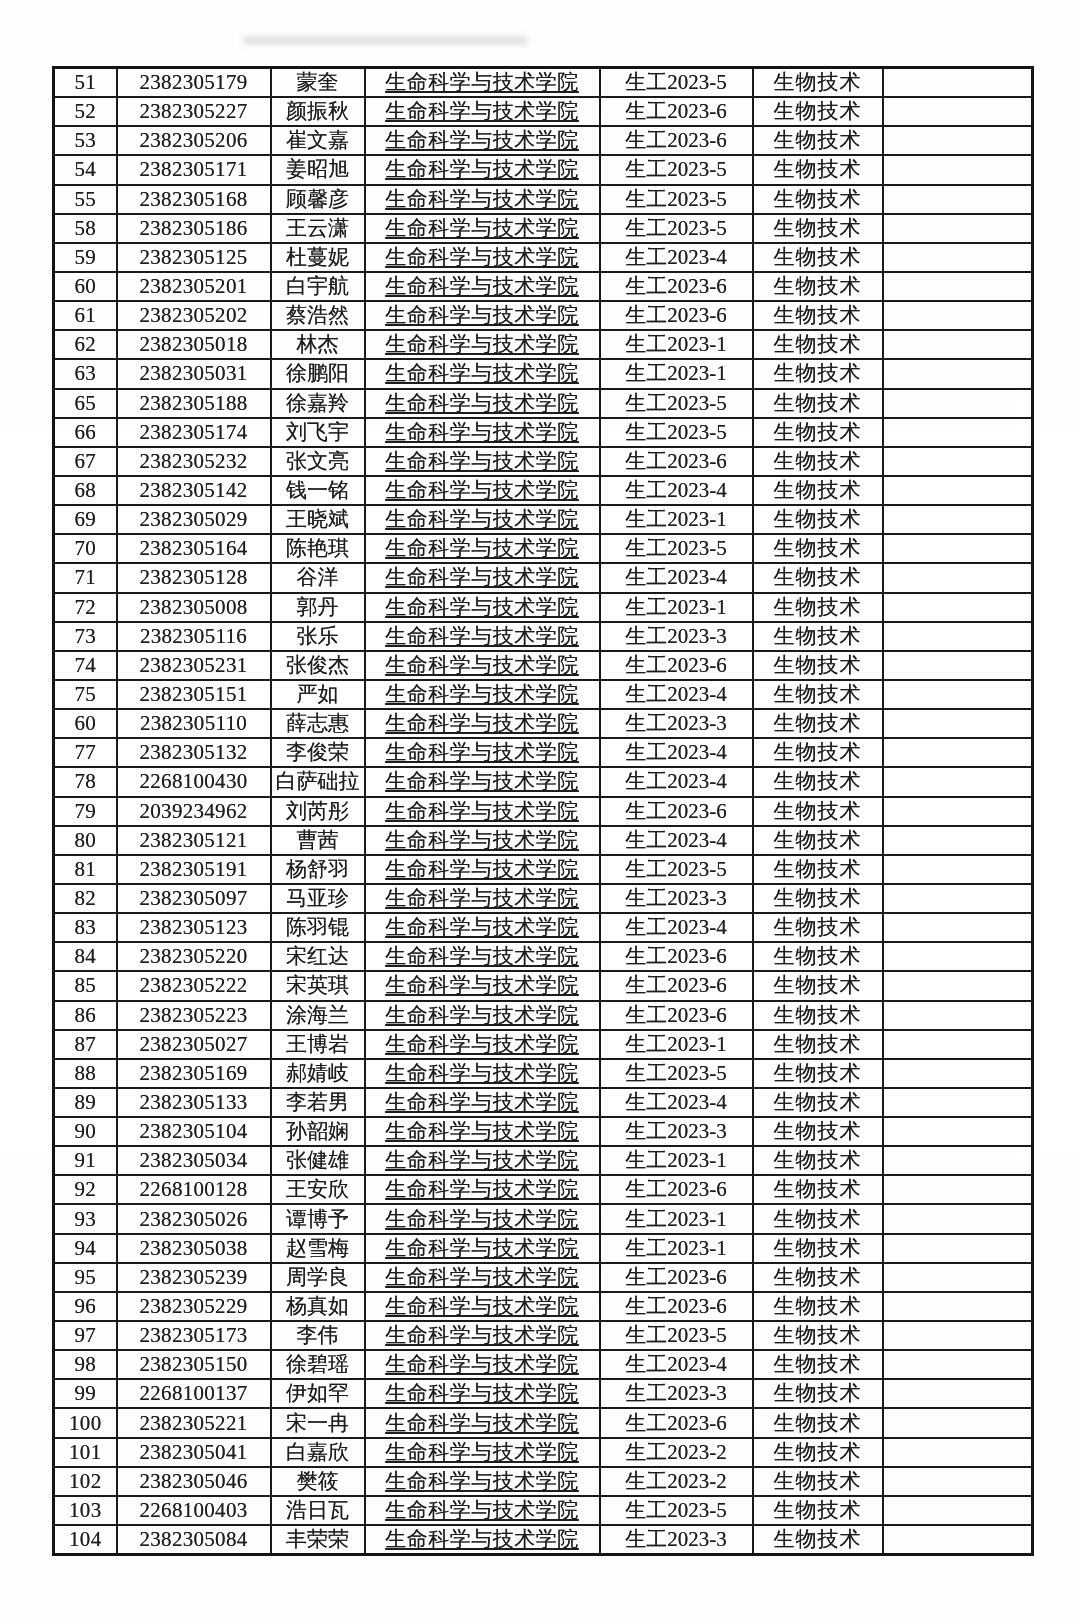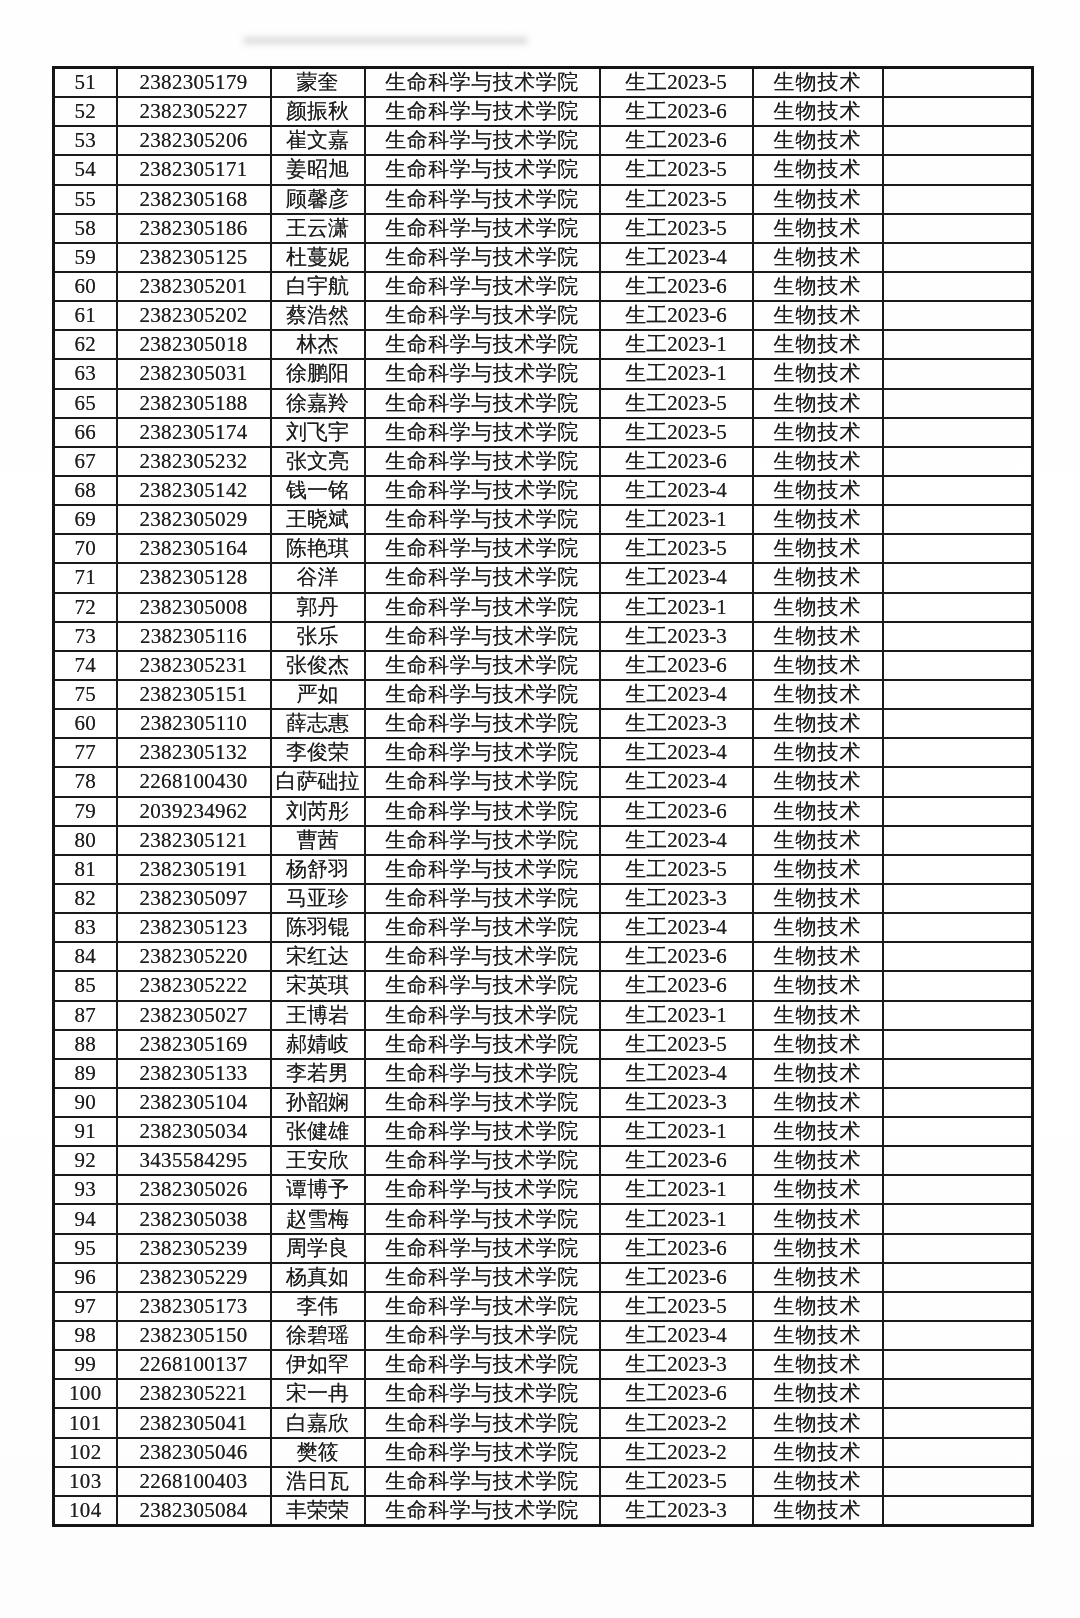--- a/index.html
+++ b/index.html
@@ -38,21 +38,21 @@
     color:#1e1e1e;
     white-space:nowrap;
     overflow:visible;
     height:27.15px;
     line-height:25px;
     font-size:21px;
     text-shadow:0 0 .6px rgba(20,20,20,.75);
   }
   td.c-seq,td.c-id{font-size:22px;letter-spacing:.3px;}
   td.c-name{font-size:21px;}
-  td.c-college{font-size:21px;letter-spacing:.5px;}
+  td.c-college{font-size:21px;letter-spacing:.5px;text-decoration:underline;}
   td.c-class{font-size:21px;}
   td.c-major{font-size:21px;letter-spacing:1px;}
 </style>
 </head>
 <body>
 
 <div class="page">
   <div class="smudge"></div>
 
   <table class="roster">
@@ -348,20 +348,29 @@
         <tr>
           <td class="c-seq">85</td>
           <td class="c-id">2382305222</td>
           <td class="c-name">宋英琪</td>
           <td class="c-college">生命科学与技术学院</td>
           <td class="c-class">生工2023-6</td>
           <td class="c-major">生物技术</td>
           <td class="c-note"></td>
         </tr>
         <tr>
+          <td class="c-seq">86</td>
+          <td class="c-id">2382305223</td>
+          <td class="c-name">涂海兰</td>
+          <td class="c-college">生命科学与技术学院</td>
+          <td class="c-class">生工2023-6</td>
+          <td class="c-major">生物技术</td>
+          <td class="c-note"></td>
+        </tr>
+        <tr>
           <td class="c-seq">87</td>
           <td class="c-id">2382305027</td>
           <td class="c-name">王博岩</td>
           <td class="c-college">生命科学与技术学院</td>
           <td class="c-class">生工2023-1</td>
           <td class="c-major">生物技术</td>
           <td class="c-note"></td>
         </tr>
         <tr>
           <td class="c-seq">88</td>
@@ -394,21 +403,21 @@
           <td class="c-seq">91</td>
           <td class="c-id">2382305034</td>
           <td class="c-name">张健雄</td>
           <td class="c-college">生命科学与技术学院</td>
           <td class="c-class">生工2023-1</td>
           <td class="c-major">生物技术</td>
           <td class="c-note"></td>
         </tr>
         <tr>
           <td class="c-seq">92</td>
-          <td class="c-id">3435584295</td>
+          <td class="c-id">2268100128</td>
           <td class="c-name">王安欣</td>
           <td class="c-college">生命科学与技术学院</td>
           <td class="c-class">生工2023-6</td>
           <td class="c-major">生物技术</td>
           <td class="c-note"></td>
         </tr>
         <tr>
           <td class="c-seq">93</td>
           <td class="c-id">2382305026</td>
           <td class="c-name">谭博予</td>

